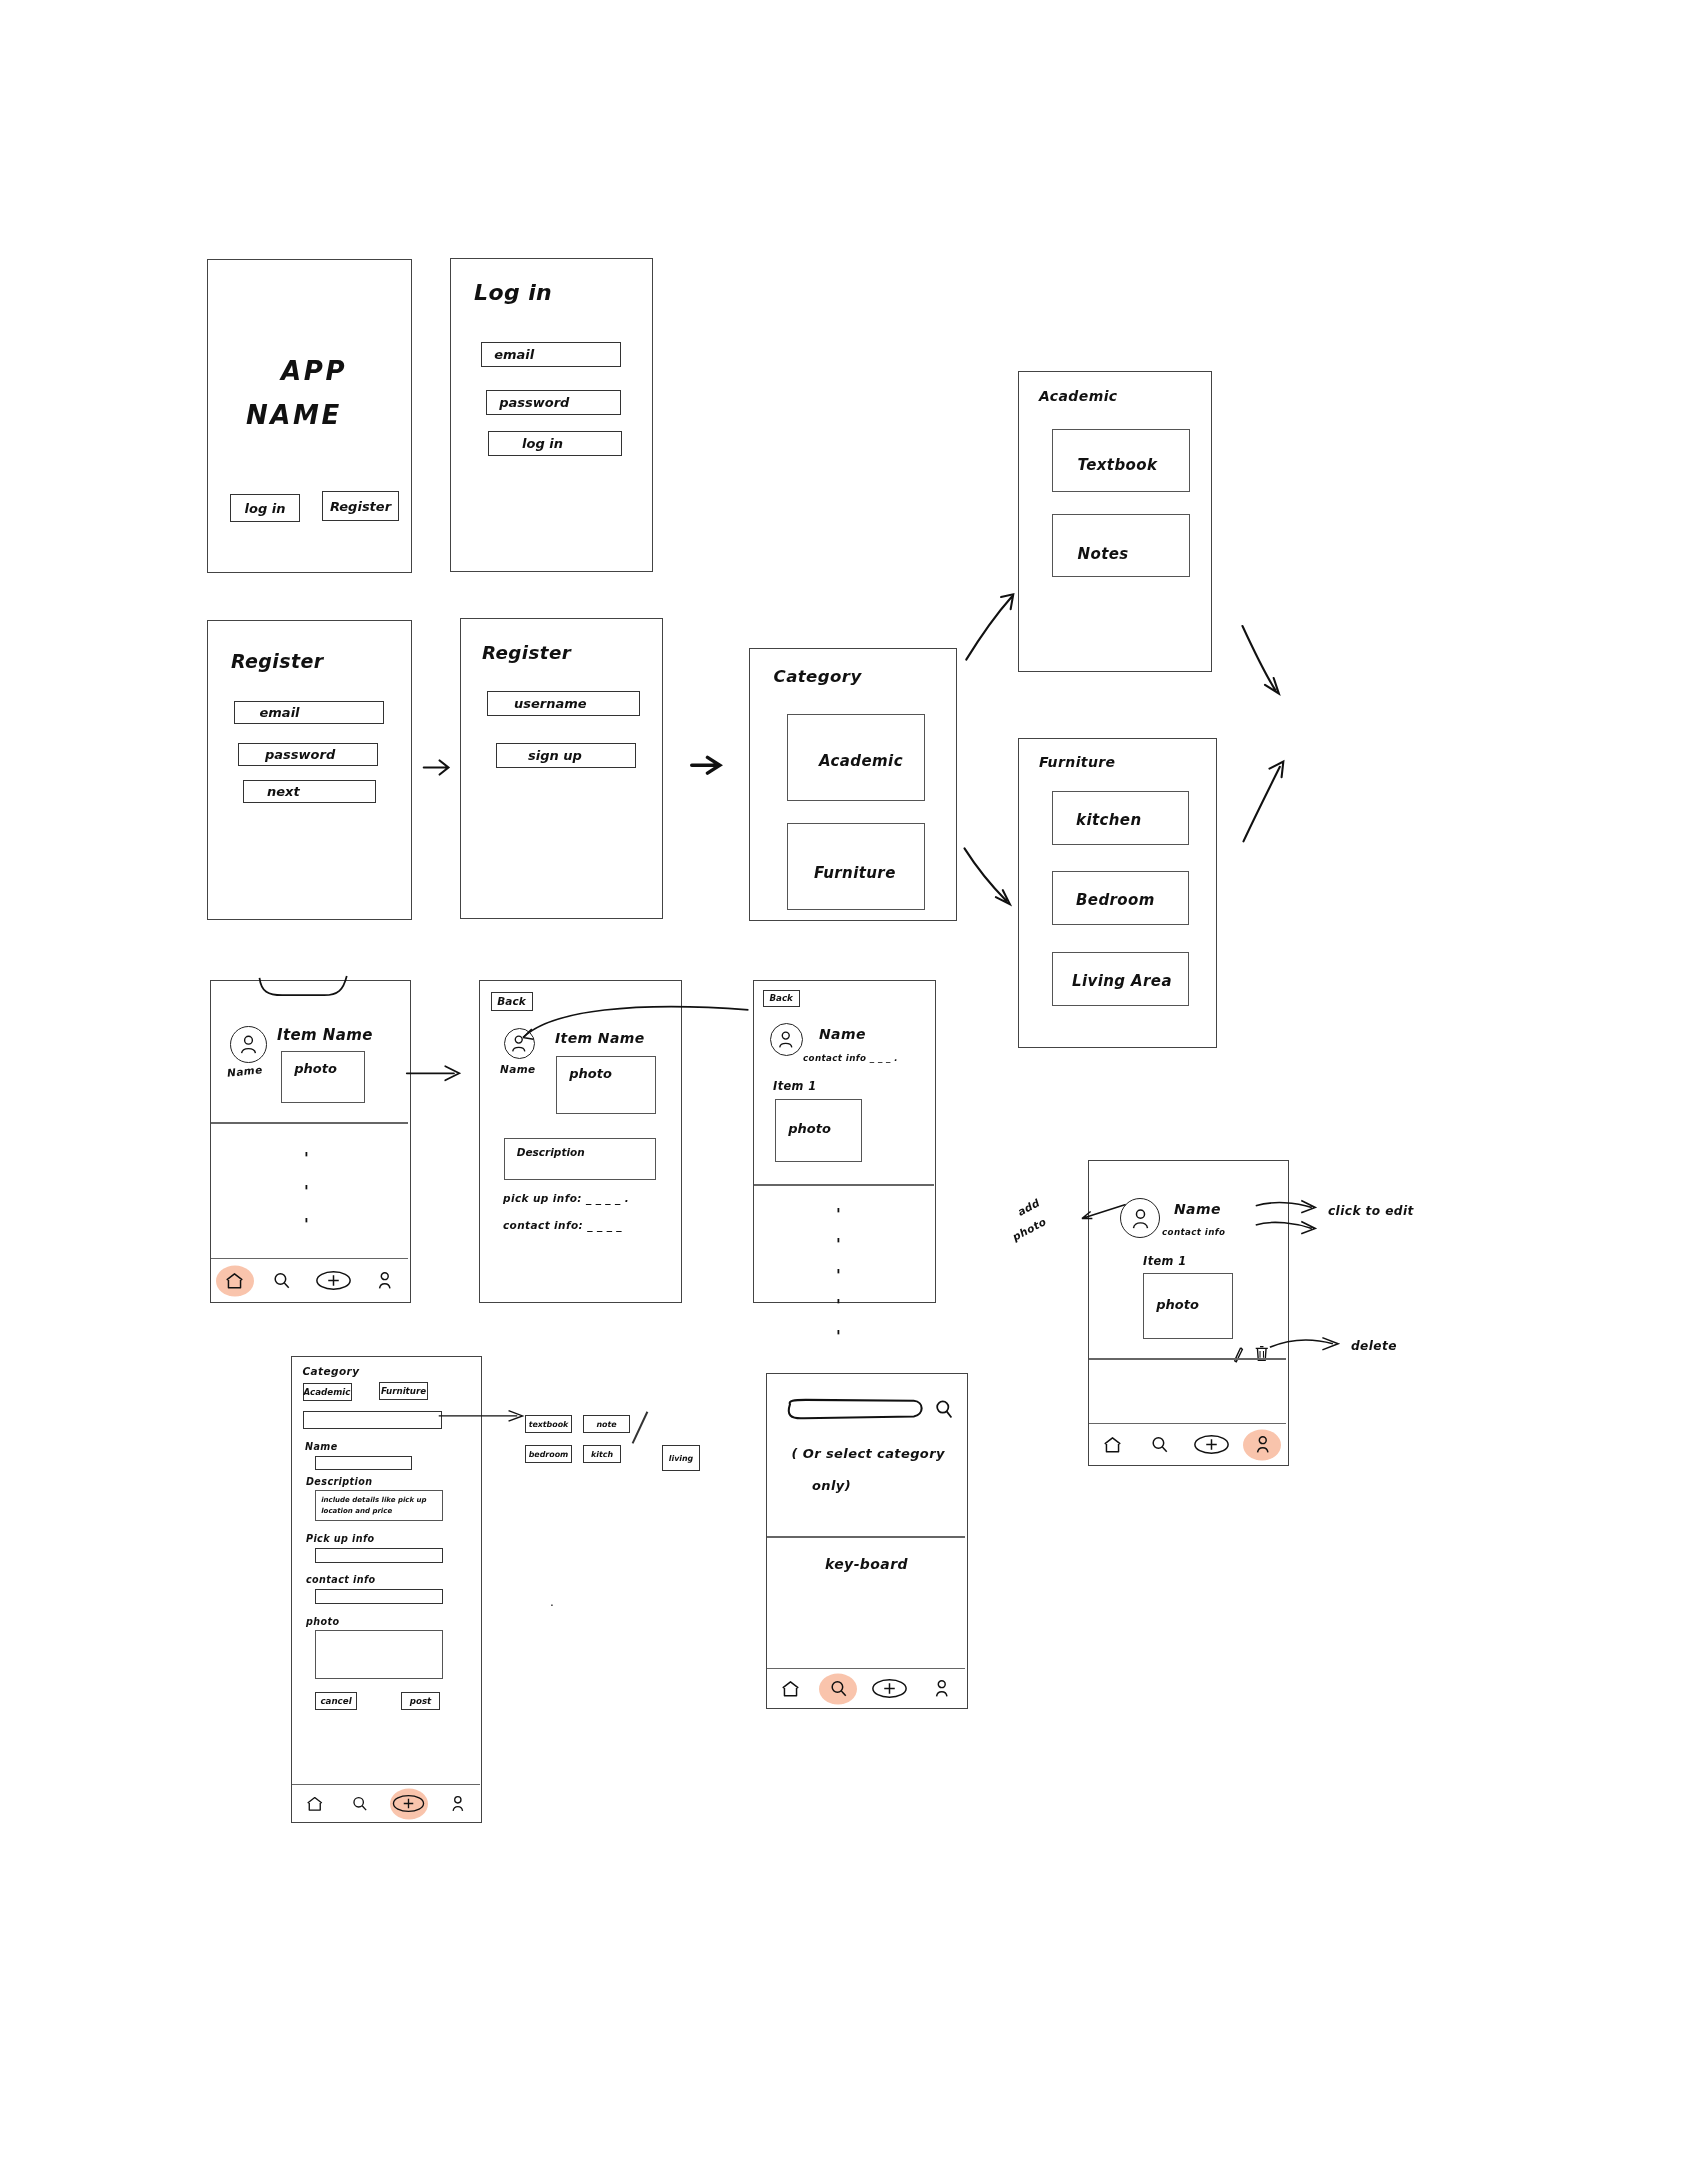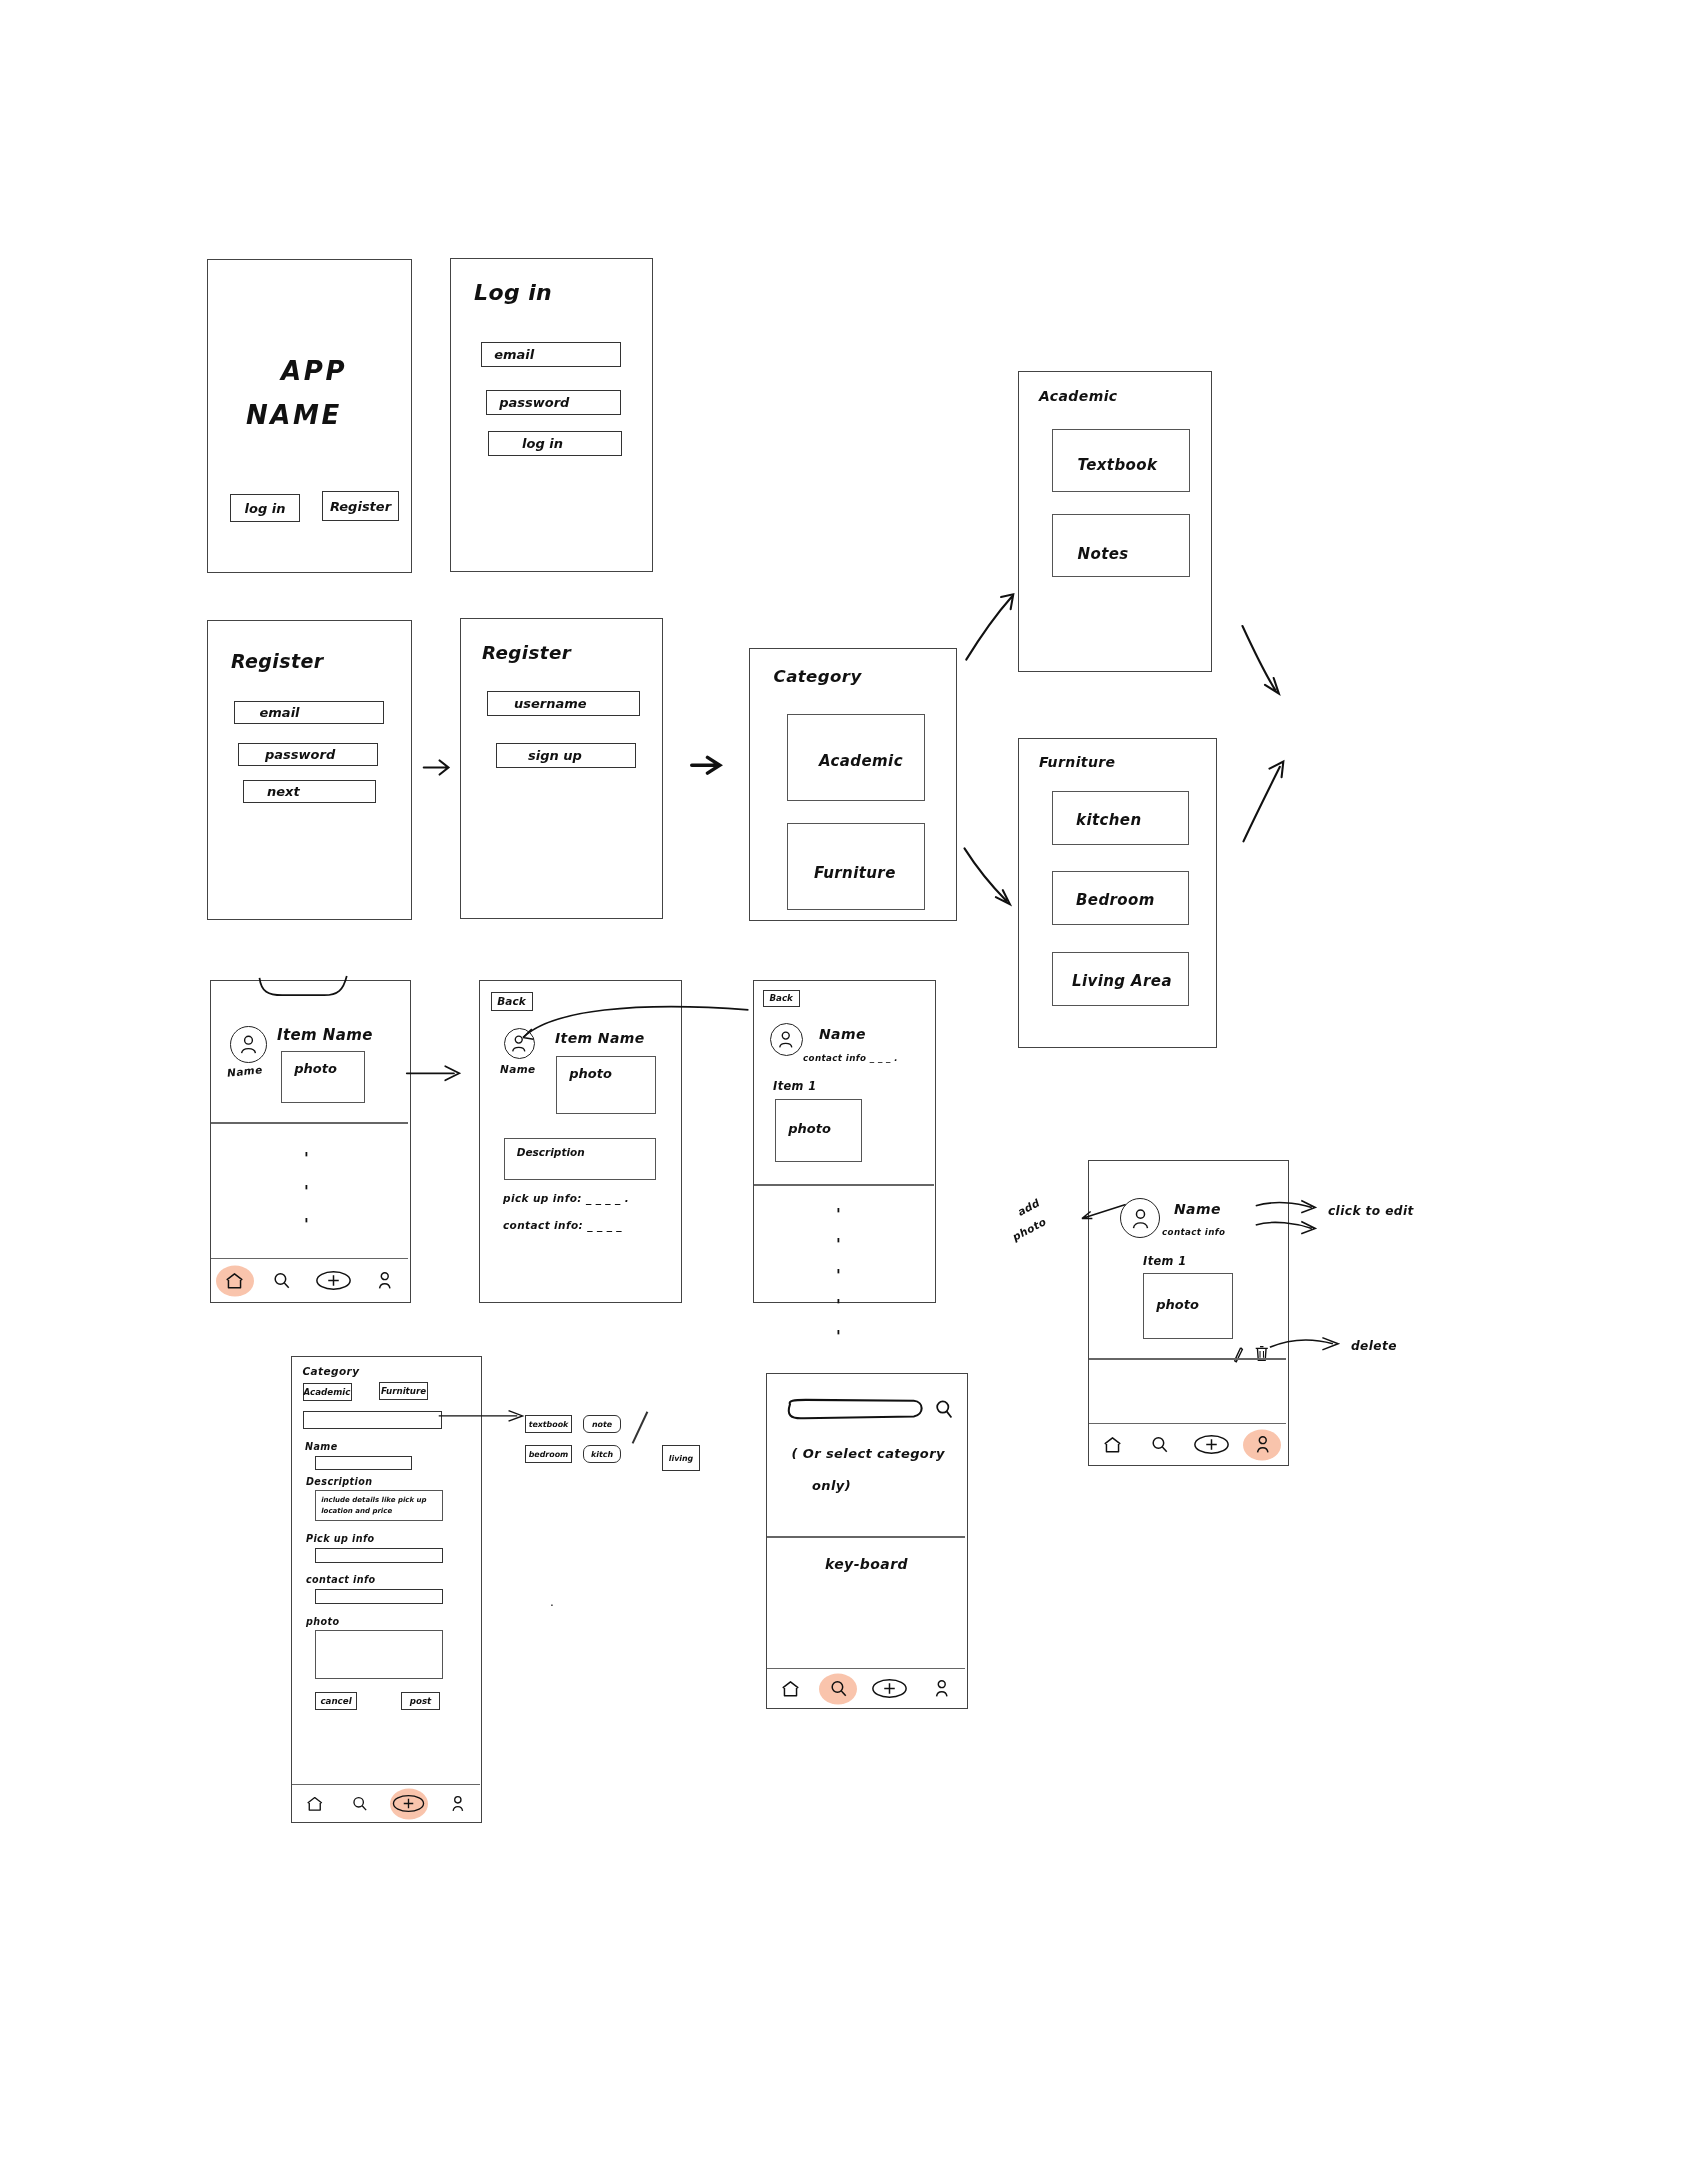--- a/index.html
+++ b/index.html
@@ -474,29 +474,29 @@
     </div>
   </div>
 
   <svg class="arrowsvg" style="left:437px; top:1408px;" width="96" height="17.5" viewBox="0 0 110 20">
     <path d="M2,9 L92,9 M82,3 L98,9 L82,15" stroke="#111" stroke-width="1.6" fill="none"></path>
   </svg>
 
   <div class="chip" style="left:525px; top:1415px; width:47px; height:18.3px;">
     <span class="hand" style="font-size:7.9px;">textbook</span>
   </div>
-  <div class="chip" style="left:583px; top:1415px; width:38px; height:18.3px;border-radius:6px;">
+  <div class="chip" style="left:583px; top:1415px; width:47px; height:18.3px;">
     <span class="hand" style="font-size:7.9px;">note</span>
   </div>
   <div class="slash" style="left:639px; top:1410px;"></div>
 
   <div class="chip" style="left:525px; top:1445px; width:47px; height:18.3px;">
     <span class="hand" style="font-size:7.9px;">bedroom</span>
   </div>
-  <div class="chip" style="left:583px; top:1445px; width:38px; height:18.3px;border-radius:7px;">
+  <div class="chip" style="left:583px; top:1445px; width:38px; height:18.3px;">
     <span class="hand" style="font-size:7.9px;">kitch</span>
   </div>
   <div class="chip" style="left:638px; top:1445px; width:38px; height:26px;margin-left:24px;">
     <span class="hand" style="font-size:7.9px;">living</span>
   </div>
 
   <div class="sketchtext" style="left:550px; top:1595px; font-size:12.2px;">.</div>
 
   <div class="screen" style="left:766px; top:1373px; width:202px; height:336px;">
 

